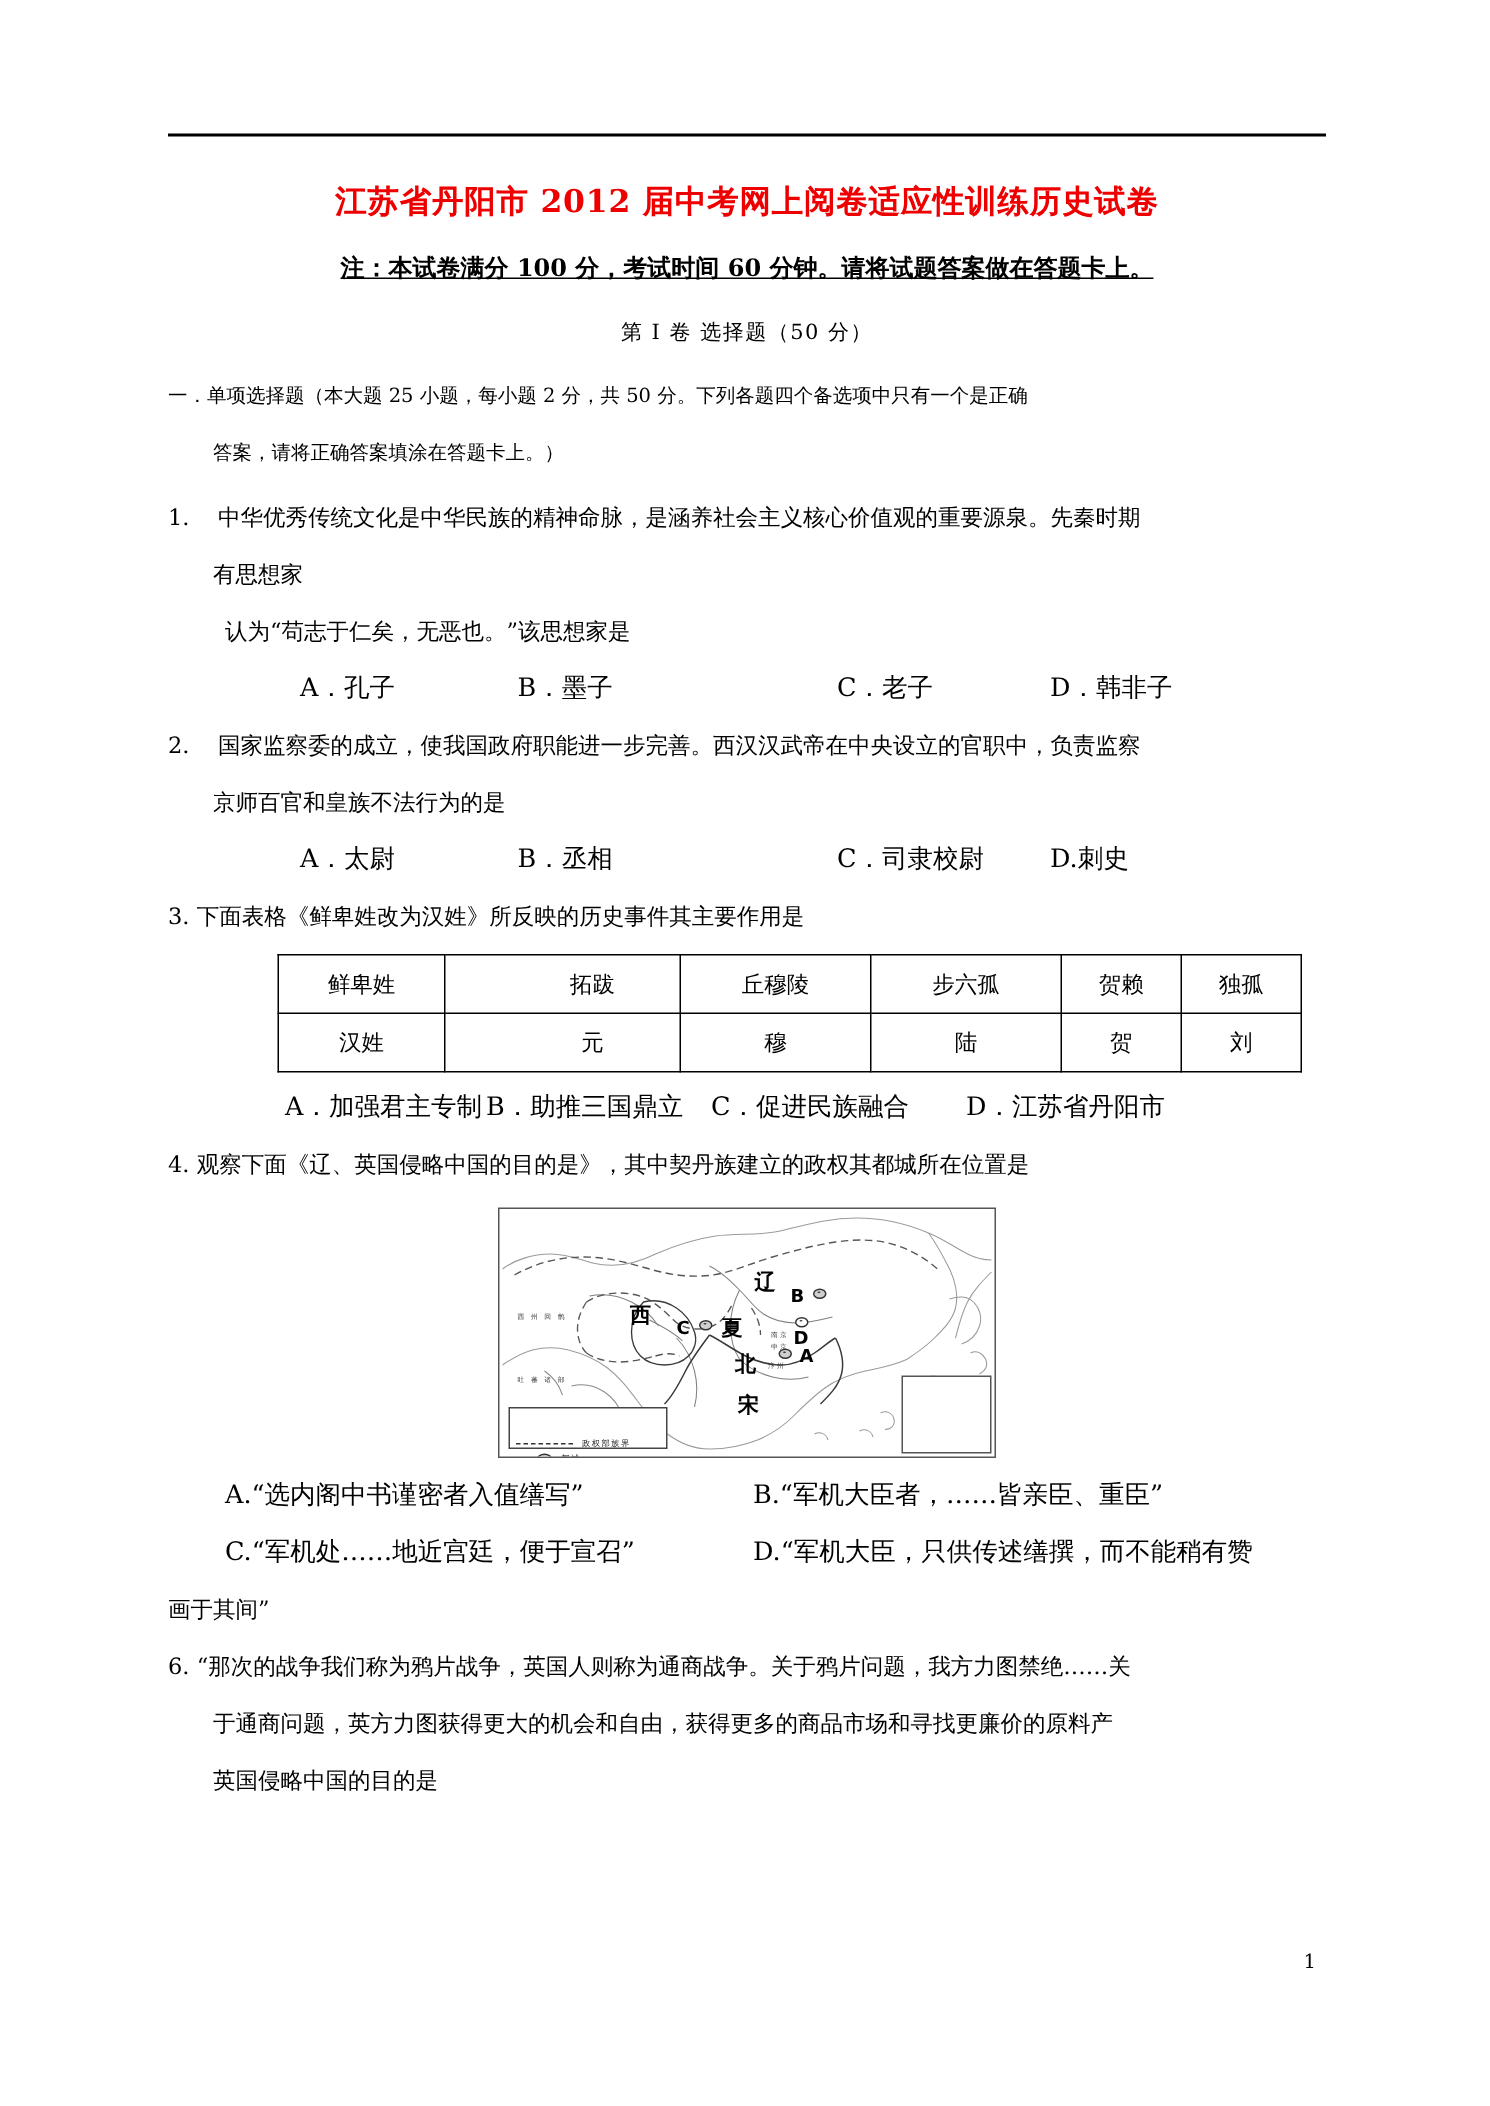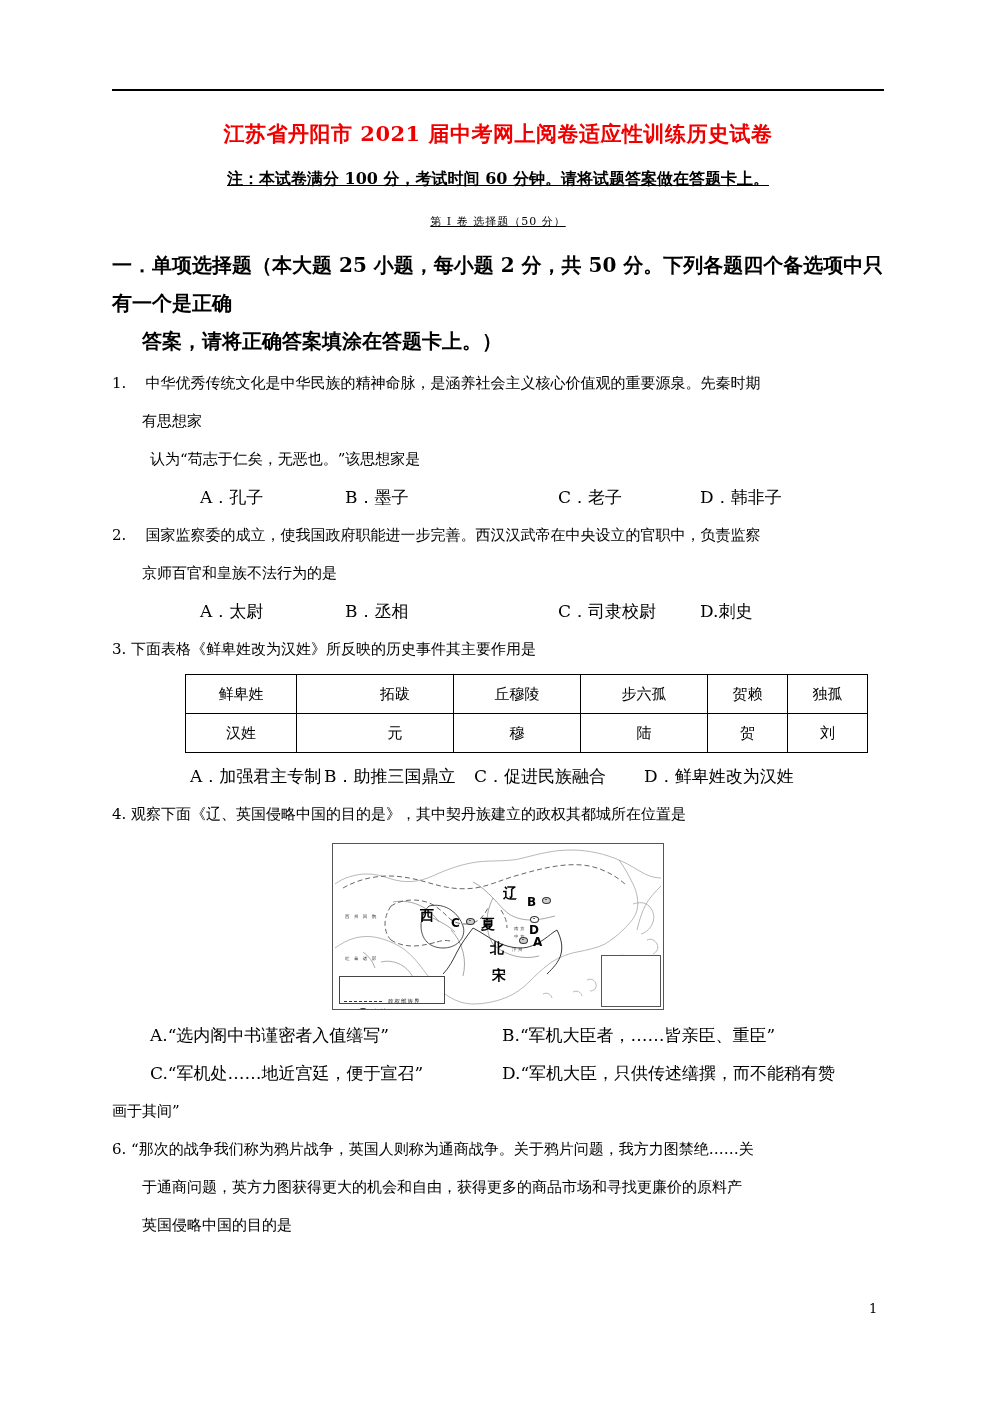--- a/index.html
+++ b/index.html
@@ -54,31 +54,30 @@
   .doc-note {
     font-weight: bold;
     font-size: 16px;
     text-align: center;
     line-height: 30px;
     margin: 0 0 14px 0;
     text-decoration: underline;
   }
 
   .juan-line {
-    font-size: 11px;
+    font-size: 14px;
     text-align: center;
     line-height: 28px;
     margin: 0 0 10px 0;
     letter-spacing: 1px;
-    text-decoration: underline;
   }
 
   .section-head {
-    font-weight: bold;
-    font-size: 20px;
+    font-weight: normal;
+    font-size: 13px;
     line-height: 38px;
     margin: 0 0 4px 0;
     text-indent: 0;
   }
   .section-head .cont {
     display: block;
     padding-left: 30px;
   }
 
   .q {
@@ -248,21 +247,21 @@
 </style>
 </head>
 <body>
 
 <div class="page">
 
   <div class="header-rule"></div>
 
   <div class="content">
 
-    <h1 class="doc-title">江苏省丹阳市 2021 届中考网上阅卷适应性训练历史试卷</h1>
+    <h1 class="doc-title">江苏省丹阳市 2012 届中考网上阅卷适应性训练历史试卷</h1>
 
     <div class="doc-note">注：本试卷满分 100 分，考试时间 60 分钟。请将试题答案做在答题卡上。</div>
 
     <div class="juan-line">第 I 卷     选择题（50 分）</div>
 
     <div class="section-head">
       <span class="q-line">一．单项选择题（本大题 25 小题，每小题 2 分，共 50 分。下列各题四个备选项中只有一个是正确</span>
       <span class="q-line cont">答案，请将正确答案填涂在答题卡上。）</span>
     </div>
 
@@ -319,21 +318,21 @@
             <td class="c4">贺</td>
             <td class="c5">刘</td>
           </tr>
         </tbody>
       </table>
 
       <div class="opts">
         <span class="oA">A．加强君主专制</span>
         <span class="oB">B．助推三国鼎立</span>
         <span class="oC">C．促进民族融合</span>
-        <span class="oD">D．鲜卑姓改为汉姓</span>
+        <span class="oD">D．江苏省丹阳市</span>
       </div>
     </div>
 
     <div class="q">
       <span class="q-line">
         <span class="q-num">4.</span>
         <span>观察下面《辽、英国侵略中国的目的是》，其中契丹族建立的政权其都城所在位置是</span>
       </span>
 
       <div class="map-wrap">

